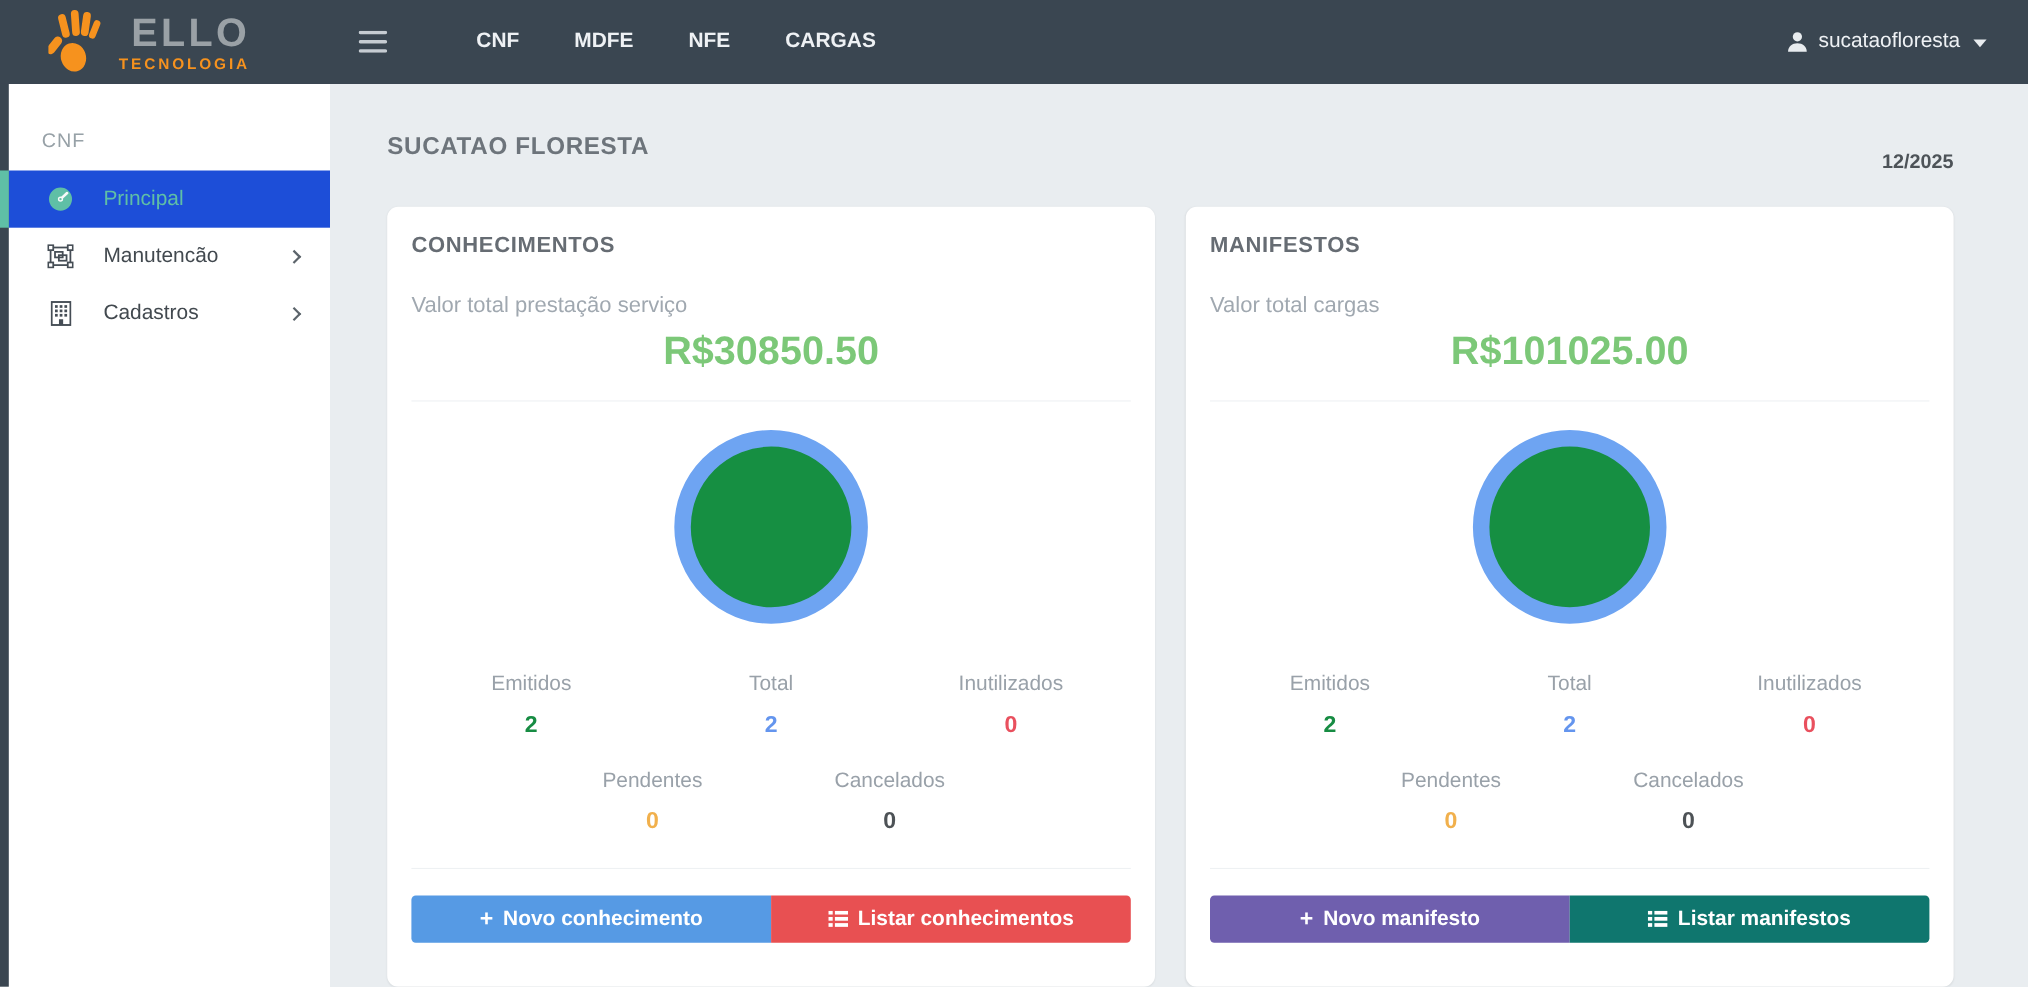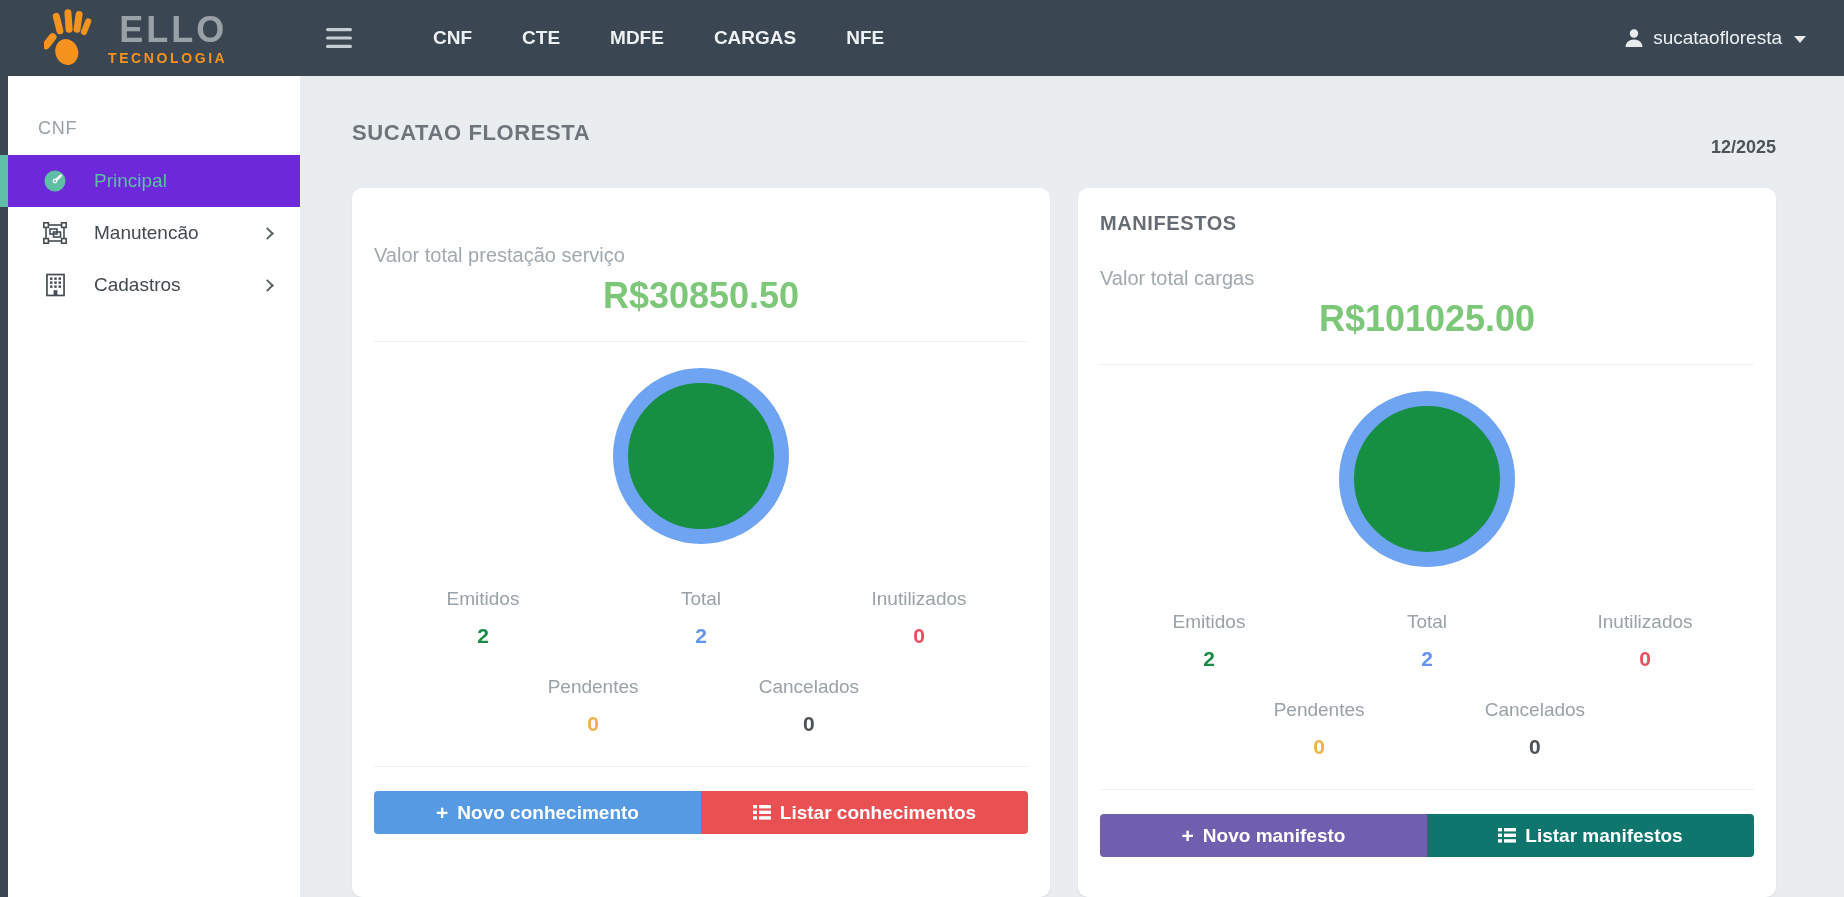--- a/index.html
+++ b/index.html
@@ -49,21 +49,21 @@
   .sidebar-edge { position:absolute; left:0; top:0; bottom:0; width:8px; }
   .sidebar-label {
     margin:42px 0 16px 38px; color:#97a1a7; font-size:18px; letter-spacing:0.8px;
   }
   .menu { margin-left:8px; }
   .menu-item {
     position:relative; height:52px; display:flex; align-items:center;
     padding:0 28px 0 34px; color:#42494f; font-size:19px; cursor:pointer;
   }
   .menu-item .mi-label { margin-left:26px; }
-  .menu-item.active { background:#6d28d9; }
+  .menu-item.active { background:#1d4ed8; }
   .active-indicator { position:absolute; left:-8px; top:0; bottom:0; width:8px; }
   .menu-icon { width:26px; display:flex; justify-content:center; color:#454d55; }
   .chevron {
     margin-left:auto; width:9px; height:9px;
     border-right:2px solid #5c646b; border-top:2px solid #5c646b;
     transform:rotate(45deg);
   }
 
   
   .main { margin-left:300px; padding:76px 68px 0 52px; }
@@ -131,24 +131,23 @@
   <button class="hamburger">
     <svg width="26" height="20" viewBox="0 0 26 20" fill="#c6ccd2">
       <rect width="26" height="3.2" rx="1.6"></rect>
       <rect y="8.4" width="26" height="3.2" rx="1.6"></rect>
       <rect y="16.8" width="26" height="3.2" rx="1.6"></rect>
     </svg>
   </button>
 
   <div class="nav-links">
     <a class="nav-link" href="#">CNF</a>
-    <a class="nav-link" href="#">CTE</a>
     <a class="nav-link" href="#">MDFE</a>
+    <a class="nav-link" href="#">NFE</a>
     <a class="nav-link" href="#">CARGAS</a>
-    <a class="nav-link" href="#">NFE</a>
   </div>
 
   <div class="user-menu">
     <svg width="20" height="20" viewBox="0 0 20 20" fill="#e8ecef">
       <circle cx="10" cy="5.5" r="4.2"></circle>
       <path d="M1.5 19c0-4.6 3.8-7.6 8.5-7.6s8.5 3 8.5 7.6z"></path>
     </svg>
     <span>sucataofloresta</span>
     <span class="caret"></span>
   </div>
@@ -218,20 +217,21 @@
 <main class="main">
 
   <div class="content-header">
     <h1 class="page-title">SUCATAO FLORESTA</h1>
     <div class="period">12/2025</div>
   </div>
 
   <div class="cards">
 
     <section class="card">
+      <h2 class="card-title">CONHECIMENTOS</h2>
       <div class="value-label">Valor total prestação serviço</div>
       <div class="money" style="color: rgb(124, 200, 120);">R$30850.50</div>
       <hr class="divider">
 
       <div class="pie-wrap">
         <div class="pie" style="background-color: rgb(22, 143, 66); border-color: rgb(110, 164, 242);"></div>
       </div>
 
       <div class="stats-row">
         <div class="stat">

